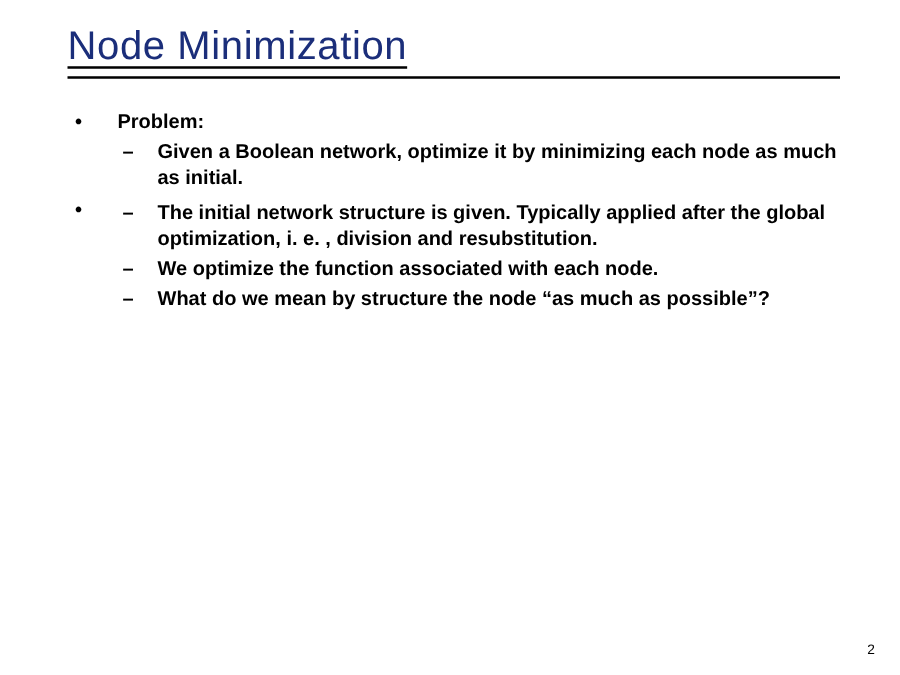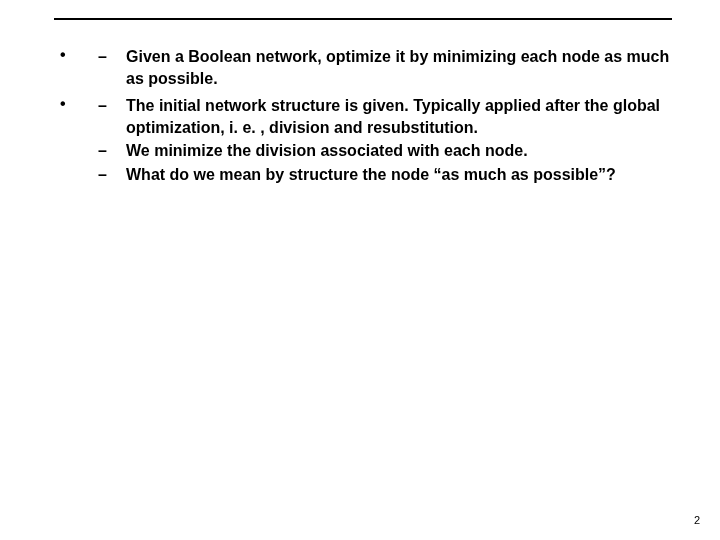--- a/index.html
+++ b/index.html
@@ -77,44 +77,46 @@
     font-size: 11px;
     color: #000;
     font-weight: normal;
   }
 </style>
 </head>
 <body>
 
 <div class="slide">
 
+  <h1 class="title">Node Minimization</h1>
   <hr class="rule">
 
   <div class="body">
 
     <div class="lvl1">
       <div class="bullet">•</div>
       <div class="content">
+        <div>Problem:</div>
         <div class="lvl2">
           <div class="dash">–</div>
-          <div class="text">Given a Boolean network, optimize it by minimizing each node as much as possible.</div>
+          <div class="text">Given a Boolean network, optimize it by minimizing each node as much as initial.</div>
         </div>
       </div>
     </div>
 
     <div class="lvl1">
       <div class="bullet">•</div>
       <div class="content">
         <div class="lvl2">
           <div class="dash">–</div>
           <div class="text">The initial network structure is given. Typically applied after the global optimization, i. e. , division and resubstitution.</div>
         </div>
         <div class="lvl2">
           <div class="dash">–</div>
-          <div class="text">We minimize the division associated with each node.</div>
+          <div class="text">We optimize the function associated with each node.</div>
         </div>
         <div class="lvl2">
           <div class="dash">–</div>
           <div class="text">What do we mean by structure the node “as much as possible”?</div>
         </div>
       </div>
     </div>
 
   </div>
 

